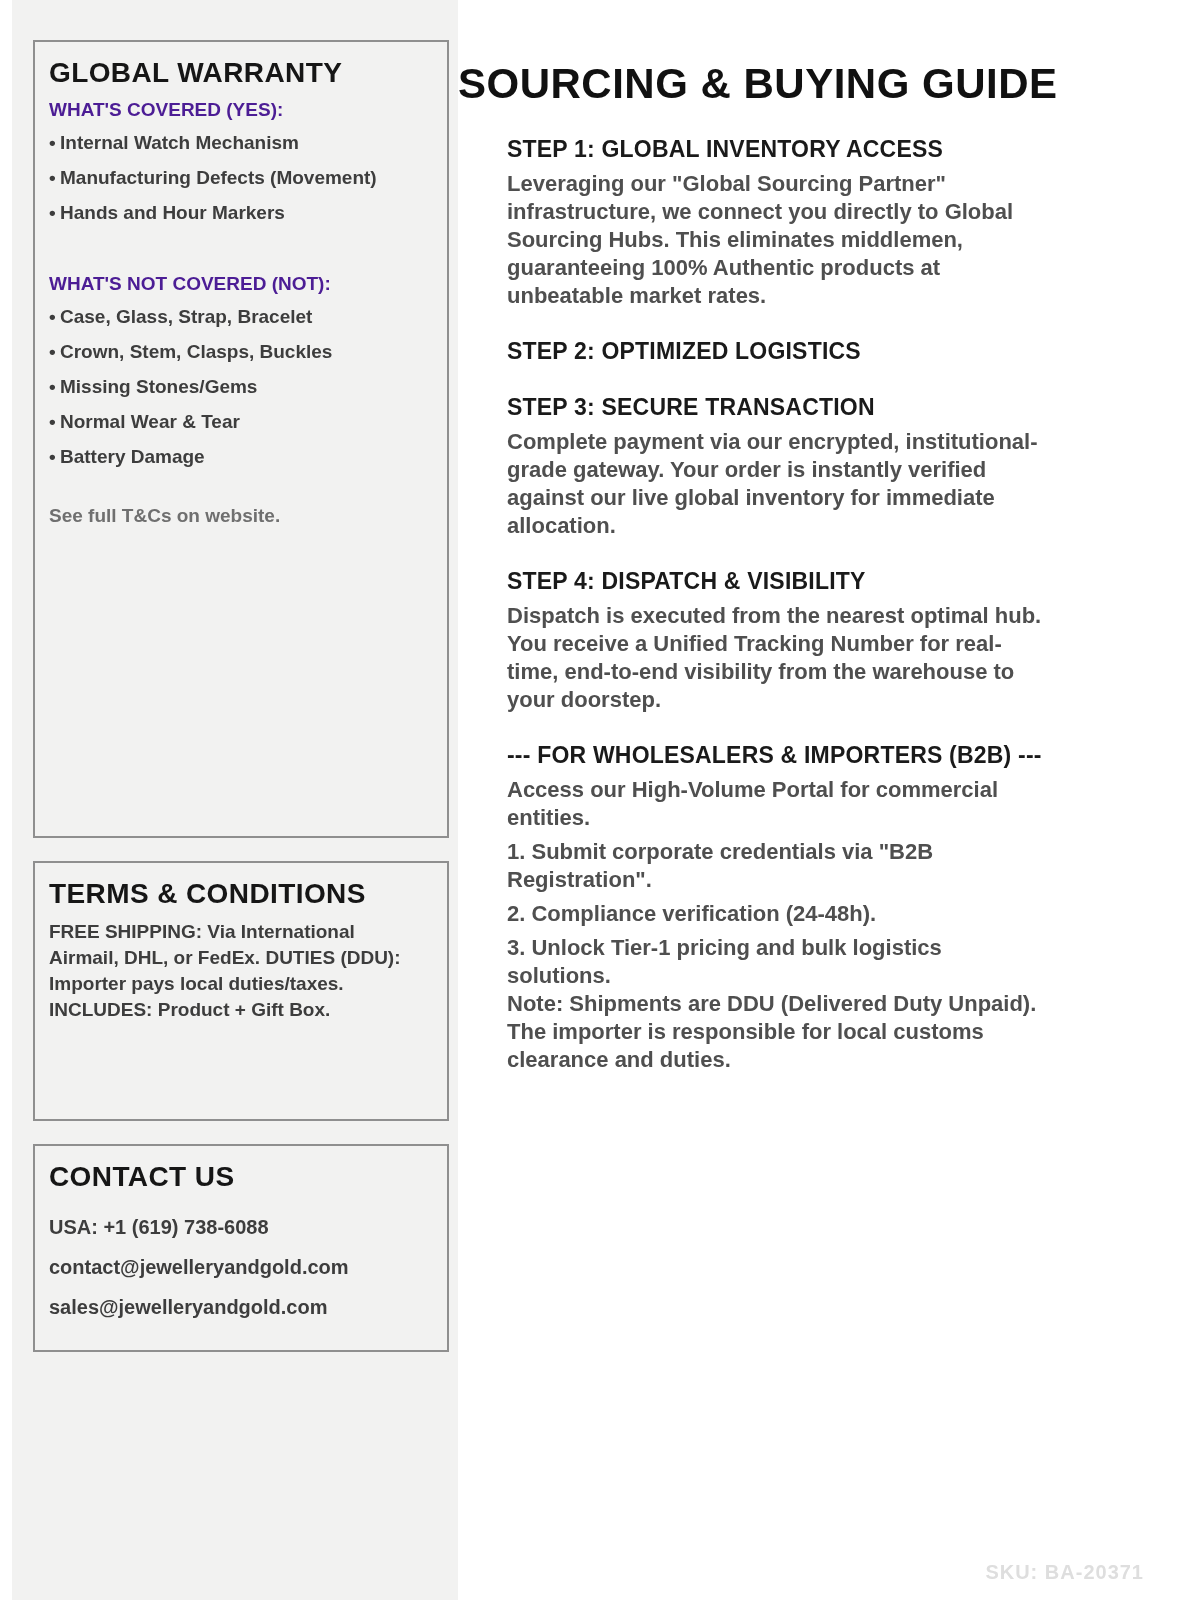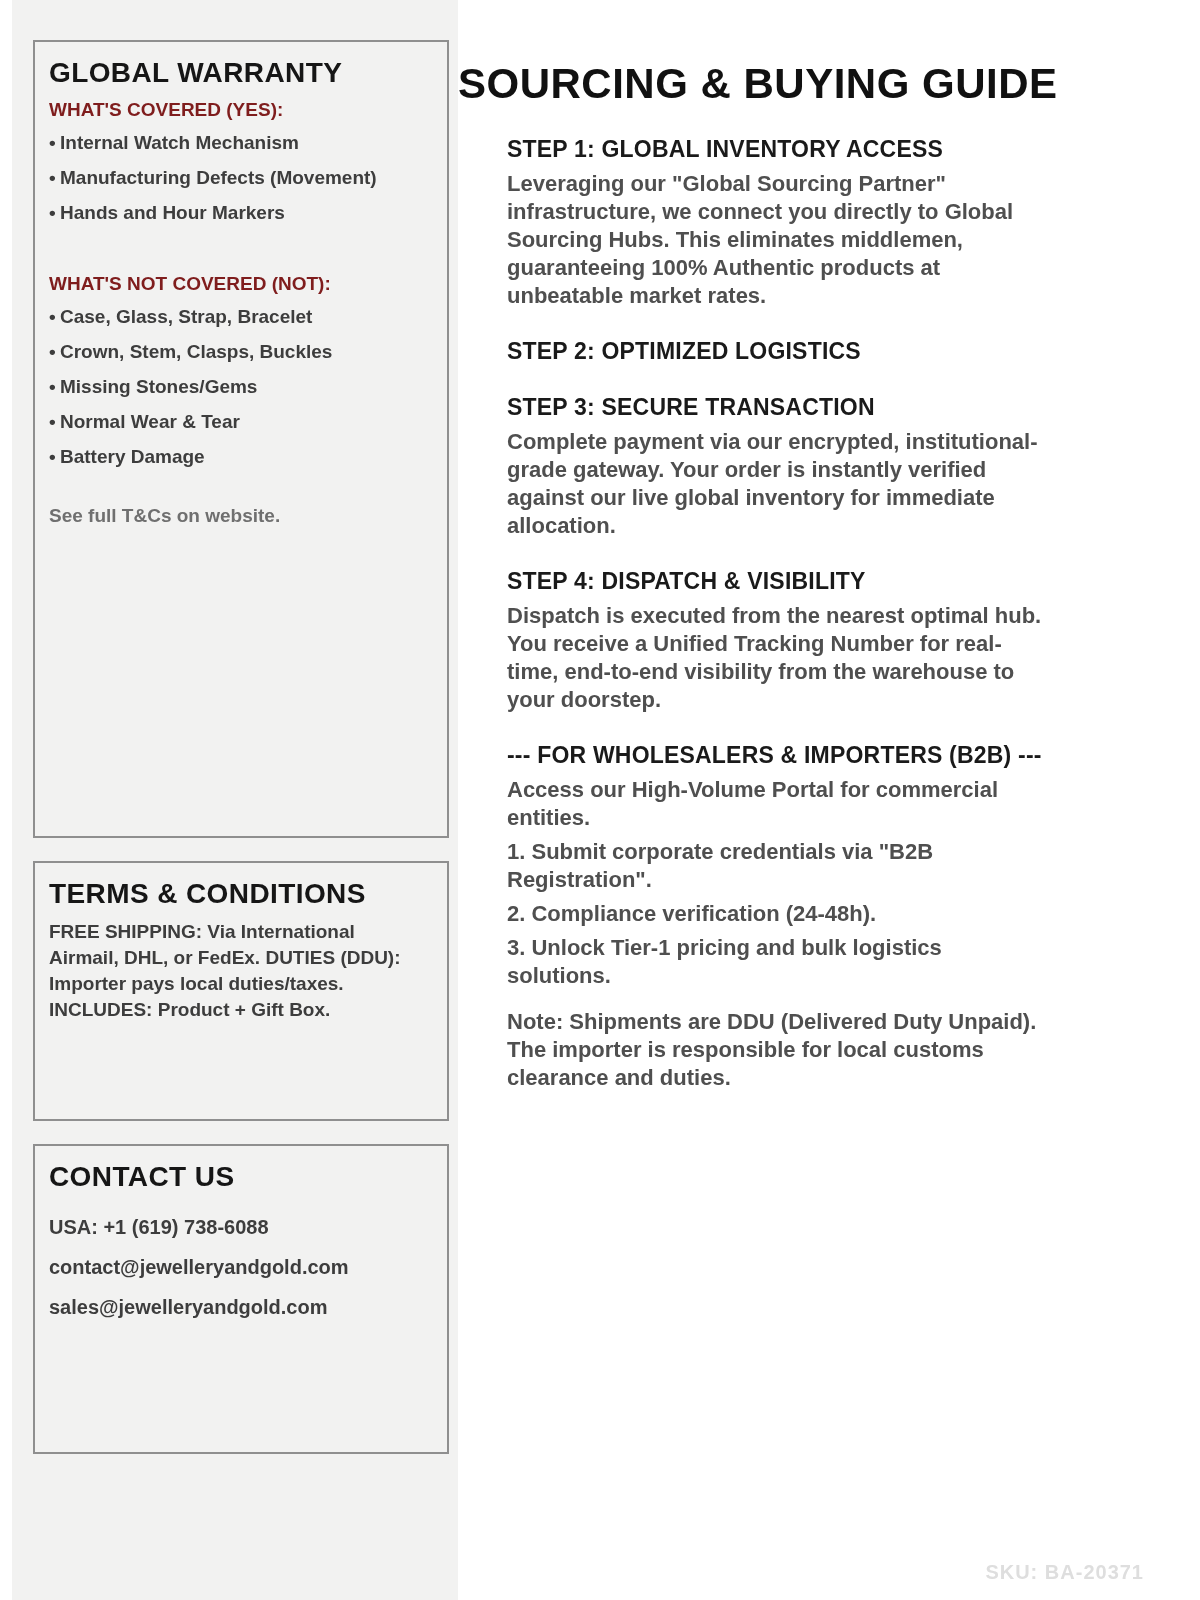--- a/index.html
+++ b/index.html
@@ -21,31 +21,31 @@
     padding: 40px 18px 0 21px;
   }
   .box {
     width: 416px;
     border: 2px solid #8f8f8f;
     padding: 14px 14px;
     margin-bottom: 23px;
   }
   .box-warranty { height: 798px; }
   .box-terms    { height: 260px; }
-  .box-contact  { height: 310px; }
+  .box-contact  { height: 208px; }
 
   .box h2 {
     font-size: 28px; line-height: 34px;
     font-weight: 700; letter-spacing: 0.4px;
     color: #161616;
   }
   .subhead {
     margin-top: 8px;
     font-size: 19px; line-height: 24px;
-    font-weight: 700; color: #7f1d1d;
+    font-weight: 700; color: #4c1d95;
   }
   .subhead.second { margin-top: 48px; }
   .blist { list-style: none; margin-top: 10px; }
   .blist li {
     font-size: 19px; line-height: 22px;
     font-weight: 700; color: #3d3d3d;
     margin-bottom: 13px;
     white-space: nowrap;
   }
   .blt { display: inline-block; width: 11px; color: #3d3d3d; }
@@ -91,21 +91,21 @@
     font-weight: 700; letter-spacing: 0.2px;
     color: #1a1a1a;
     margin-bottom: 6px;
   }
   .sbody {
     width: 535px;
     font-size: 22px; line-height: 28px;
     font-weight: 700; color: #4f4f4f;
   }
   .bitem { margin-top: 6px; }
-  .note  { margin-top: 18px; }
+  .note  { }
 
   .sku {
     position: absolute;
     right: 56px; top: 1560px;
     font-size: 20px; line-height: 24px;
     font-weight: 700; letter-spacing: 1px;
     color: #dedede;
   }
 </style>
 </head>

